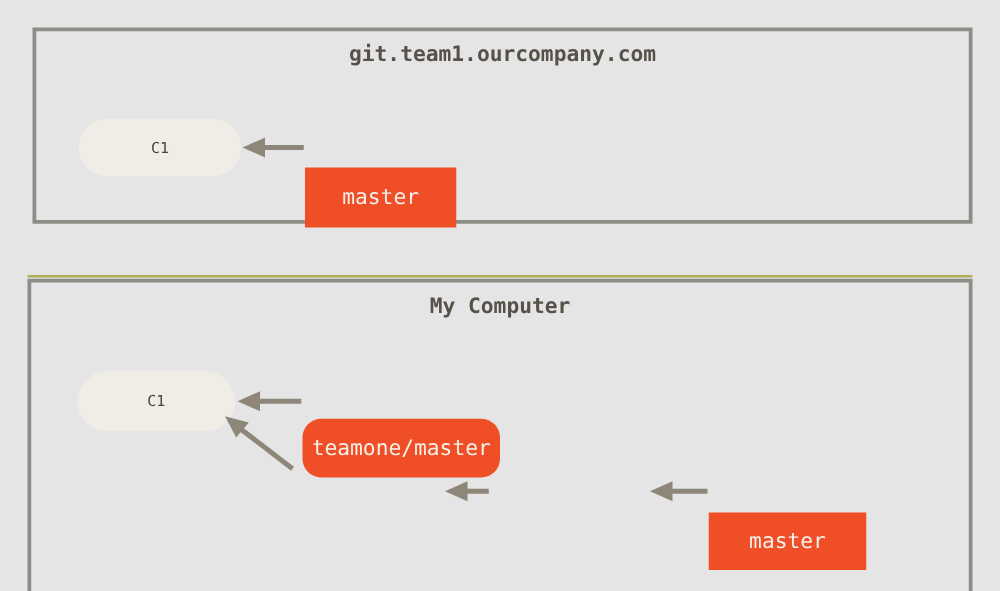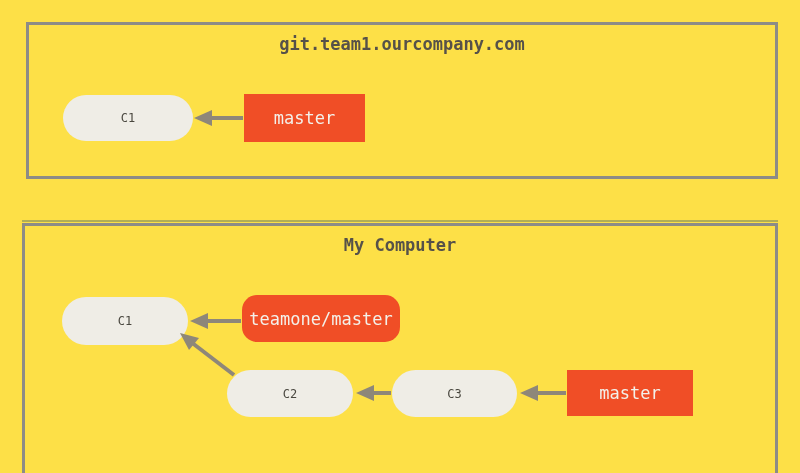--- a/index.html
+++ b/index.html
@@ -1,18 +1,18 @@
 <!DOCTYPE html>
 <html><head>
 <meta charset="utf-8">
 <style>
   html,body { margin:0; padding:0; background:#4c6971; }
   .canvas {
     position:relative; width:800px; height:473px;
-    background:#fde047; overflow:hidden;
+    background:#e5e5e5; overflow:hidden;
     font-family:"DejaVu Sans Mono", monospace;
   }
   .machine-box {
     position:absolute; border:3px solid #8d8c86; box-sizing:border-box;
   }
   .box-remote { left:26px; top:22px; width:752px; height:157px; }
   .box-local  { left:22px; top:223px; width:756px; height:274px; }
   .accent-line {
     position:absolute; left:22px; top:220px; width:756px; height:2px;
     background:#b2ae55;
@@ -23,21 +23,21 @@
     white-space:pre;
   }
   .commit-node {
     position:absolute; background:#efede6; border-radius:24px;
     display:flex; align-items:center; justify-content:center;
     color:#49473f; font-size:12px; box-sizing:border-box;
   }
   .branch-label {
     position:absolute; background:#f04e26;
     display:flex; align-items:center; justify-content:center;
-    color:#f3f1ea; font-size:17px; box-sizing:border-box;
+    color:#f3f1ea; font-size:17px; box-sizing:border-box;margin-top:40px;
   }
   .arrow-layer {
     position:absolute; left:0; top:0; width:800px; height:473px;
     pointer-events:none;
   }
   .arrow-layer line    { stroke:#8e8779; stroke-width:4; }
   .arrow-layer polygon { fill:#8e8779; }
 </style>
 </head>
 <body>
@@ -49,22 +49,20 @@
     <div class="commit-node" style="left:34px; top:70px; width:130px; height:46px;">C1</div>
     <div class="branch-label" style="left:215px; top:69px; width:121px; height:48px;">master</div>
   </div>
 
   <div class="accent-line"></div>
 
   <div class="machine-box box-local">
     <div class="box-title">My Computer</div>
     <div class="commit-node" style="left:37px; top:71px; width:126px; height:48px;">C1</div>
     <div class="branch-label" style="left:217px; top:69px; width:158px; height:47px;border-radius:15px;">teamone/master</div>
-    <div class="commit-node" style="left:202px; top:144px; width:126px; height:47px;">C2</div>
-    <div class="commit-node" style="left:367px; top:144px; width:125px; height:47px;">C3</div>
     <div class="branch-label" style="left:542px; top:144px; width:126px; height:46px;">master</div>
   </div>
 
   <svg class="arrow-layer" viewBox="0 0 800 473" xmlns="http://www.w3.org/2000/svg">
     <g>
       <line x1="243" y1="118" x2="209" y2="118"></line>
       <polygon points="194,118 212,110 212,126"></polygon>
     </g>
     <g>
       <line x1="241" y1="321" x2="206" y2="321"></line>

